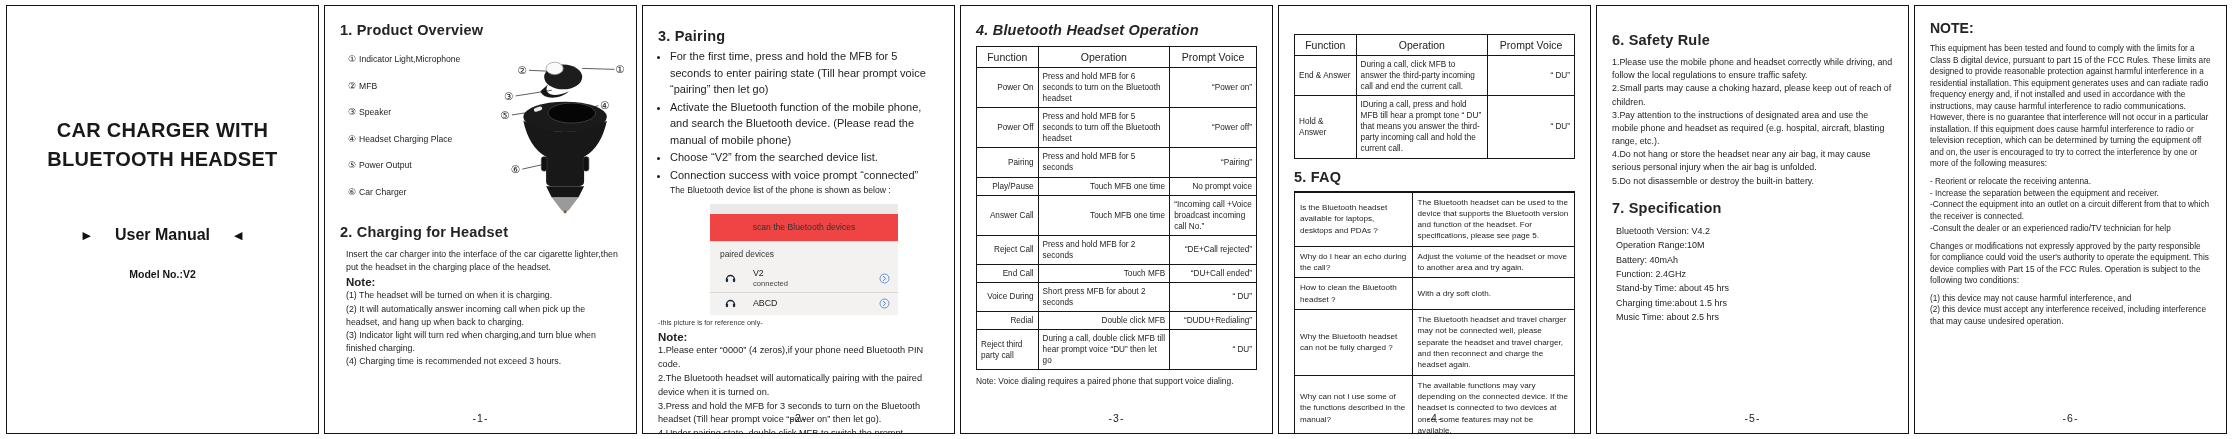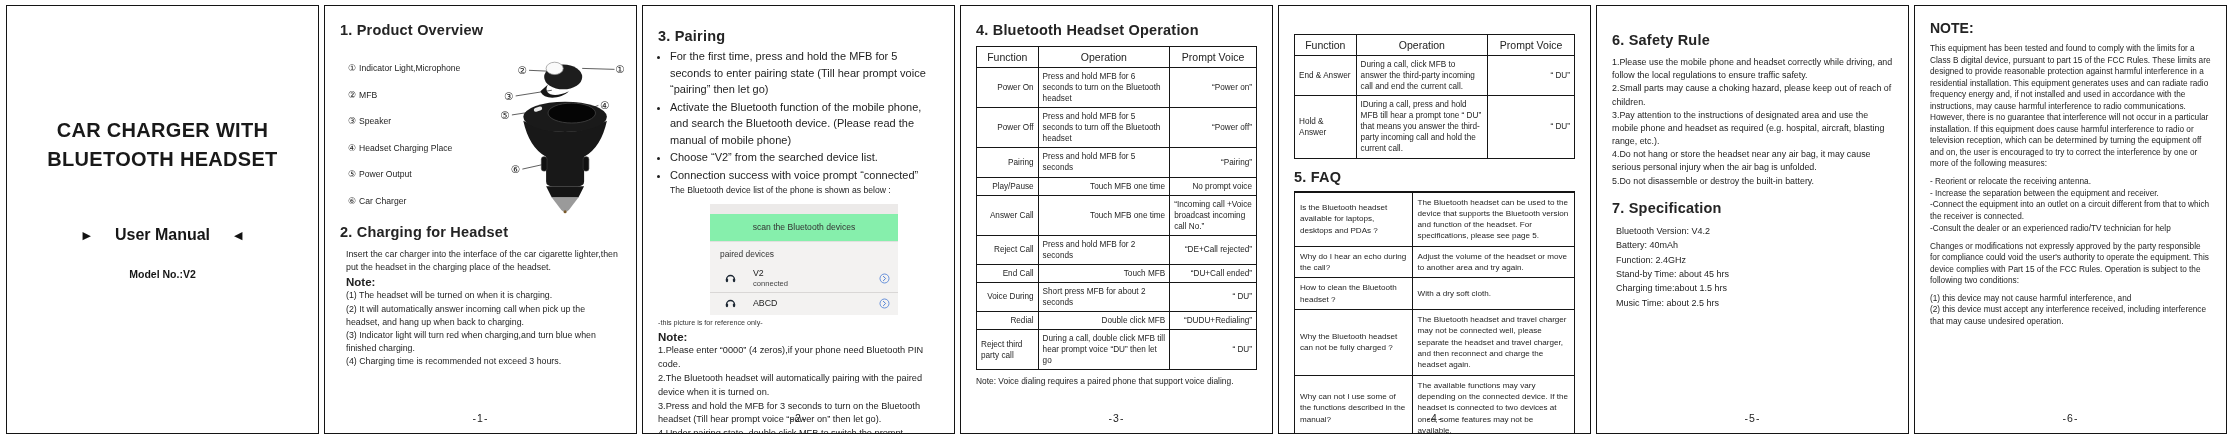--- a/index.html
+++ b/index.html
@@ -26,36 +26,36 @@
     margin-top:52px;display:flex;justify-content:center;align-items:center;gap:24px;
   }
   .cover-manual .arrow{font-size:11px;line-height:1;color:#111;}
   .cover-manual .label{font-size:16px;font-weight:bold;color:#161616;}
   .cover-model{margin-top:24px;text-align:center;font-size:10.5px;font-weight:bold;color:#161616;}
   
   h1.sec{font-size:14.5px;font-weight:600;color:#242424;margin:6px 0 8px 0;letter-spacing:.2px;}
   .body-sm{font-size:8.8px;line-height:1.5;color:#1e1e1e;}
   .note-label{font-size:11.5px;font-weight:600;margin:2px 0 1px 0;color:#202020;}
   
-  .ov-flex{display:flex;align-items:flex-end;gap:29px;}
+  .ov-flex{display:flex;align-items:flex-start;gap:29px;}
   .ov-list{width:138px;padding-left:8px;margin-top:8px;}
   .ov-item{font-size:8.6px;margin-bottom:16.5px;white-space:nowrap;color:#1d1d1d;}
   .ov-item .cnum{margin-right:3px;font-size:9px;}
   .ov-svg{width:152px;height:178px;margin-left:2px;margin-top:-2px;flex:0 0 auto;}
   
   .bul{margin:0;padding-left:12px;list-style:disc;}
   .bul li{font-size:11px;line-height:1.5;margin-bottom:1px;color:#1e1e1e;}
   .list-intro{font-size:8.6px;line-height:1.5;margin-left:12px;}
   .phonebox{
     width:188px;margin:7px 0 3px 52px;background:#f3f2f1;
     padding-bottom:2px;
   }
   .phonebox .topstrip{height:10px;background:#eceae9;}
   .phonebox .scanrow{
-    text-align:center;font-size:8.6px;color:#333;padding:8px 0 9px 0;background:#86efac;
+    text-align:center;font-size:8.6px;color:#333;padding:8px 0 9px 0;background:#ef4444;
   }
   .phonebox .pairedrow{
     font-size:8.4px;color:#333;padding:7px 0 5px 10px;border-top:1px solid #e2e0df;
   }
   .devrow{display:flex;align-items:center;padding:4px 8px 4px 14px;}
   .devrow + .devrow{border-top:1px solid #d9d7d6;}
   .devrow .dname{flex:1;margin-left:16px;font-size:8.8px;color:#222;line-height:1.25;}
   .devrow .dstatus{font-size:7.6px;color:#444;}
   .hp-icon{width:13px;height:12px;flex:0 0 auto;}
   .chev-icon{width:11px;height:11px;flex:0 0 auto;}
@@ -205,21 +205,21 @@
 
   <div class="note-label">Note:</div>
   <div class="note-body">1.Please enter “0000” (4 zeros),if your phone need Bluetooth PIN code.</div>
   <div class="note-body">2.The Bluetooth headset will automatically pairing with the paired device when it is turned on.</div>
   <div class="note-body">3.Press and hold the MFB for 3 seconds to turn on the Bluetooth headset (Till hear prompt voice “power on” then let go).</div>
   <div class="note-body">4.Under pairing state, double click MFB to switch the prompt language(Chinese/English).</div>
   <div class="pageno">-2-</div>
 </div>
 
 <div class="page">
-  <h1 class="sec" style="">4.  Bluetooth Headset Operation</h1>
+  <h1 class="sec" style="font-style:italic;">4.  Bluetooth Headset Operation</h1>
   <table class="op">
     <colgroup>
         <col class="fn">
         <col class="opr">
         <col class="pv">
       </colgroup>
     <tbody>
         <tr>
       <th>Function</th>
       <th>Operation</th>
@@ -340,20 +340,21 @@
 
 <div class="page">
   <h1 class="sec" style="margin-top:16px;">6.  Safety Rule</h1>
   <div class="safety-text">1.Please use the mobile phone and headset correctly while driving, and follow the local regulations to ensure traffic safety.</div>
   <div class="safety-text">2.Small parts may cause a choking hazard, please keep out of reach of children.</div>
   <div class="safety-text">3.Pay attention to the instructions of designated area and use the mobile phone and headset as required (e.g. hospital, aircraft, blasting range, etc.).</div>
   <div class="safety-text">4.Do not hang or store the headset near any air bag, it may cause serious personal injury when the air bag is unfolded.</div>
   <div class="safety-text">5.Do not disassemble or destroy the built-in battery.</div>
   <h1 class="sec" style="margin-top:12px;">7.  Specification</h1>
   <div class="spec-line">Bluetooth Version: V4.2</div>
+  <div class="spec-line">Operation Range:10M</div>
   <div class="spec-line">Battery: 40mAh</div>
   <div class="spec-line">Function: 2.4GHz</div>
   <div class="spec-line">Stand-by Time: about 45 hrs</div>
   <div class="spec-line">Charging time:about 1.5 hrs</div>
   <div class="spec-line">Music Time: about 2.5 hrs</div>
   <div class="pageno">-5-</div>
 </div>
 
 <div class="page">
   <div class="fcc-title">NOTE:</div>

